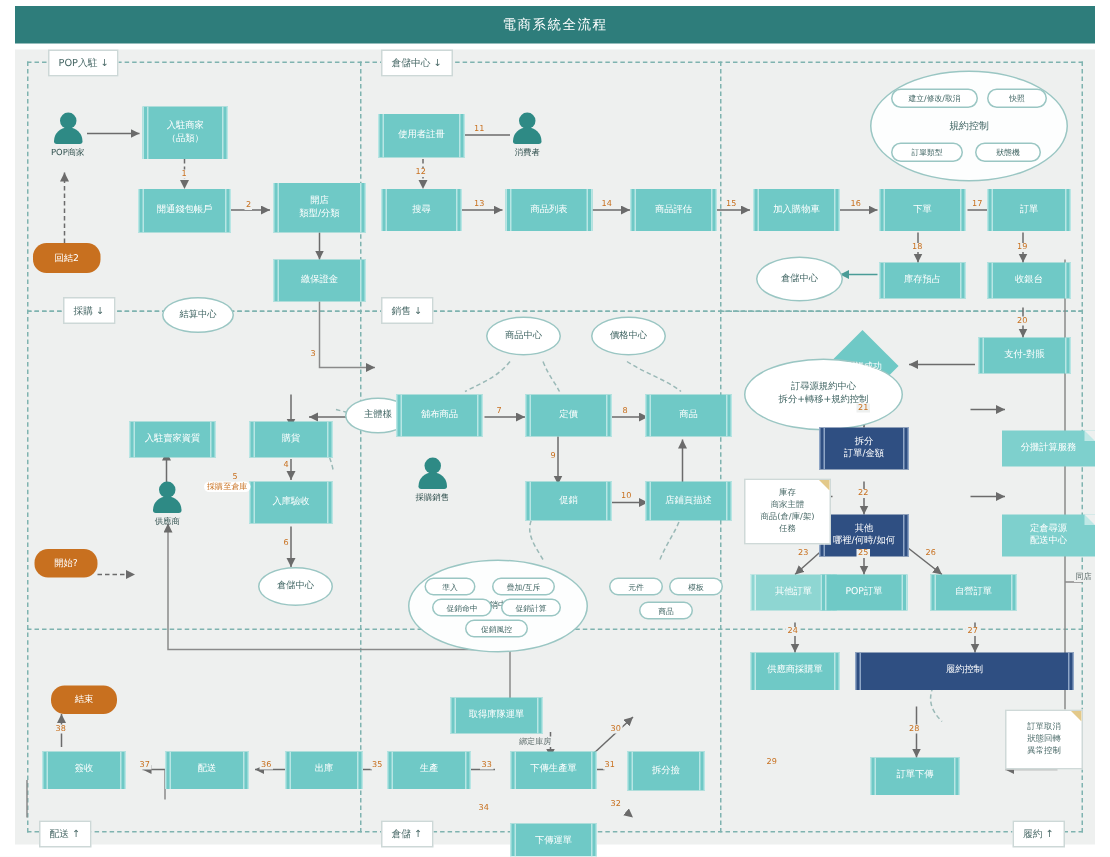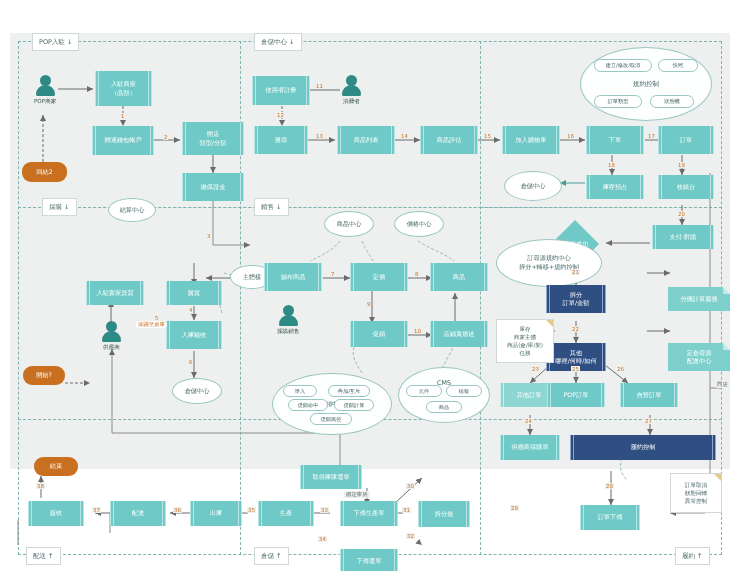--- a/index.html
+++ b/index.html
@@ -5,21 +5,21 @@
   html,body{margin:0;padding:0;background:#ffffff;}
   body{font-family:"DejaVu Sans","Liberation Sans",sans-serif;}
   #stage{position:relative;width:740px;height:571px;background:#ffffff;overflow:hidden;}
 
   
   .title-bar{position:absolute;left:10px;top:4px;width:720px;height:25px;
     background:#2e7d7b;color:#ffffff;display:flex;align-items:center;justify-content:center;
     font-size:9px;letter-spacing:1px;}
 
   
-  .canvas{position:absolute;left:10px;top:33px;width:720px;height:436px;background:#eef0ef;}
+  .canvas{position:absolute;left:10px;top:33px;width:720px;height:530px;background:#eef0ef;}
 
   .lane-sep{position:absolute;border:0;border-top:1px dashed #7fb3b0;}
   .lane-vsep{position:absolute;border:0;border-left:1px dashed #7fb3b0;}
   .outer-dash{position:absolute;left:10px;top:33px;width:718px;height:528px;
     border:1px dashed #7fb3b0;box-sizing:border-box;}
 
   .lane-label{position:absolute;background:#ffffff;border:1px solid #cdd8d7;
     font-size:6.5px;color:#4a6a68;display:flex;align-items:center;justify-content:center;
     height:16px;padding:0 6px;white-space:nowrap;z-index:6;}
 
@@ -70,20 +70,21 @@
   .elabel{position:absolute;color:#c8701f;font-size:5.4px;background:#ffffff;padding:0 2px;
     border-radius:6px;z-index:5;white-space:nowrap;}
   .elabel.plain{color:#5c6b6a;background:#eef0ef;border-radius:0;}
   svg.ov{position:absolute;left:0;top:0;width:720px;height:530px;z-index:2;pointer-events:none;}
 </style>
 </head>
 <body>
 
 <div id="stage">
 
+  <div class="title-bar">電商系統全流程</div>
 
   <div class="canvas">
 
     <div class="outer-dash" style="left:8px;top:8px;width:704px;height:514px;"></div>
     <div class="lane-sep" style="left:8px;top:174px;width:704px;"></div>
     <div class="lane-sep" style="left:8px;top:174px;width:704px;"></div>
     <div class="lane-sep" style="left:470px;top:174px;width:242px;"></div>
     <div class="lane-sep" style="left:8px;top:386px;width:704px;"></div>
     <div class="lane-vsep" style="left:230px;top:8px;height:514px;"></div>
     <div class="lane-vsep" style="left:470px;top:8px;height:514px;"></div>
@@ -357,23 +358,20 @@
 
     <div class="ellipse big" style="left:262px;top:340px;width:118px;height:60px;">
       <span style="position:relative;top:0px;font-size:6px;">促銷中心</span>
     </div>
     <div class="chip" style="left:273px;top:352px;width:32px;height:10px;">準入</div>
     <div class="chip" style="left:318px;top:352px;width:40px;height:10px;">疊加/互斥</div>
     <div class="chip" style="left:278px;top:366px;width:38px;height:10px;">促銷命中</div>
     <div class="chip" style="left:324px;top:366px;width:38px;height:10px;">促銷計算</div>
     <div class="chip" style="left:300px;top:380px;width:40px;height:10px;">促銷風控</div>
 
-    <div class="ellipse big" style="left:388px;top:334px;width:90px;height:54px;">
-      <span style="position:relative;top:-12px;font-size:6.4px;">CMS</span>
-    </div>
     <div class="chip" style="left:396px;top:352px;width:34px;height:10px;">元件</div>
     <div class="chip" style="left:436px;top:352px;width:34px;height:10px;">模板</div>
     <div class="chip" style="left:416px;top:368px;width:34px;height:10px;">商品</div>
 
     <div class="node teal" style="left:290px;top:432px;width:62px;height:24px;">
       <span>取得庫隊運單</span>
     </div>
     <div class="node teal" style="left:248px;top:468px;width:56px;height:25px;">
       <span>生產</span>
     </div>

